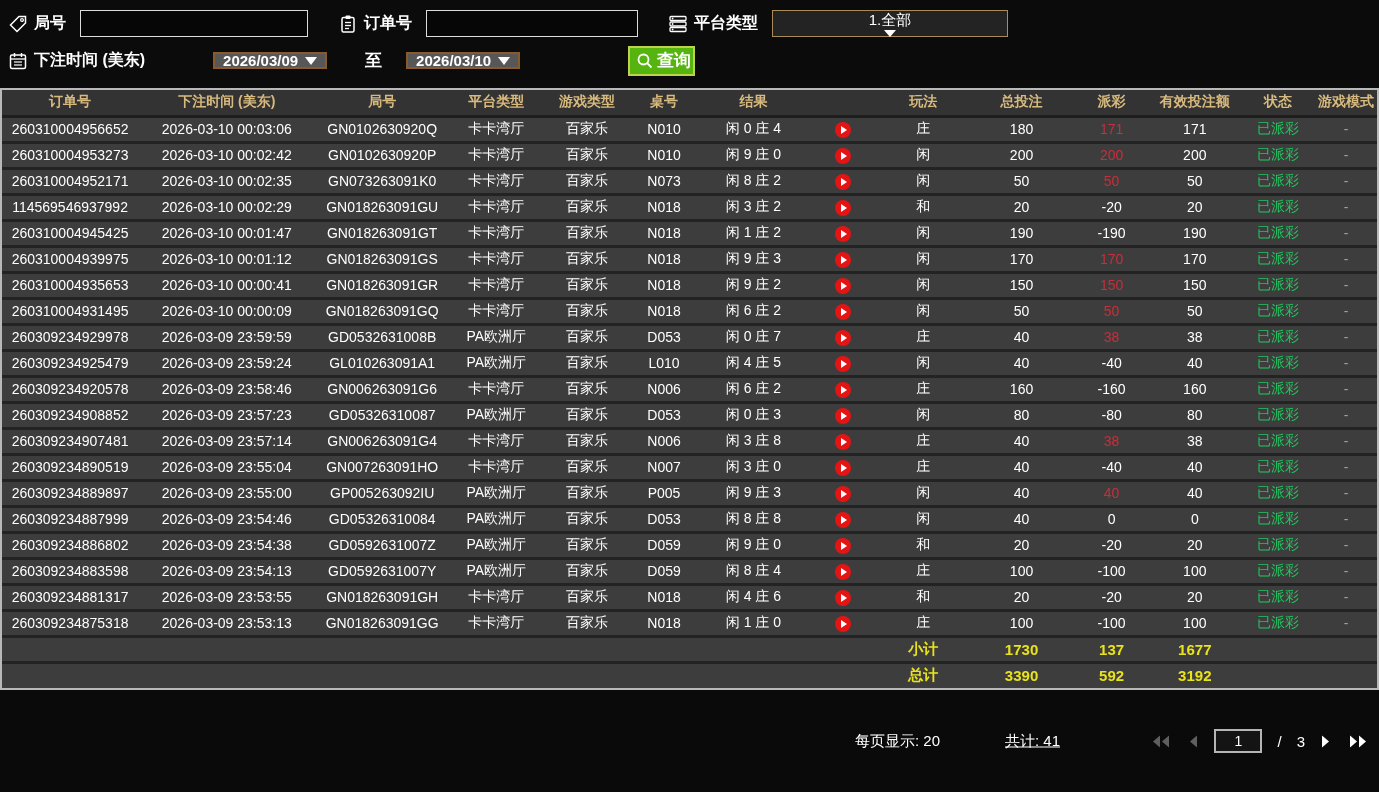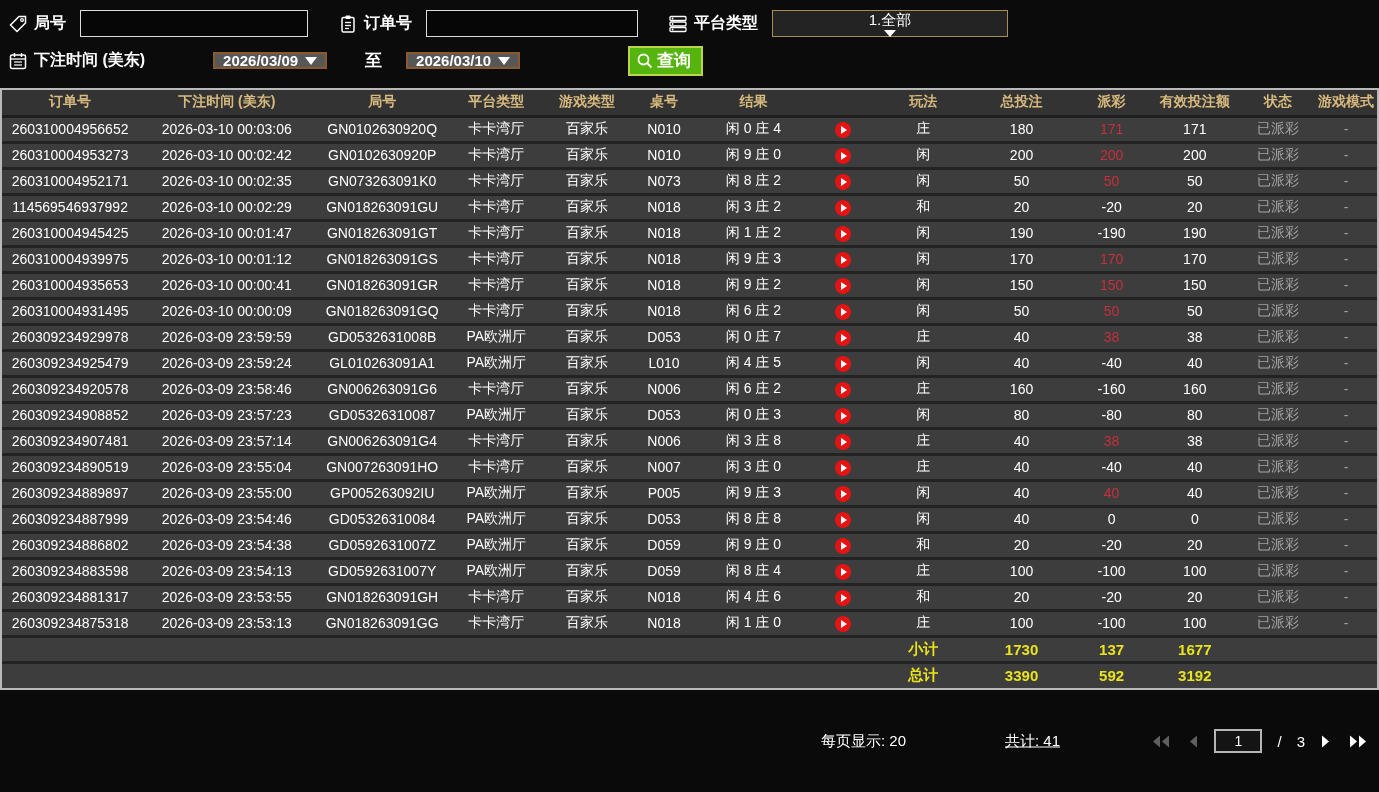--- a/index.html
+++ b/index.html
@@ -39,21 +39,21 @@
   }
   .date-btn {
     margin-left: 0; width: 114px; height: 17px; background: #575757;
     border: 2px solid #8a5a2a; color: #fff; font-weight: bold; font-size: 15px;
     display: inline-flex; align-items: center; justify-content: center; gap: 7px;
     cursor: pointer; font-family: inherit;
   }
   .date-btn .caret-down { border-top-width: 8px; border-left-width: 6px; border-right-width: 6px; }
   .to-label { font-weight: bold; font-size: 17px; margin-left: 38px; }
   .search-btn {
-    margin-left: 108px; height: 30px; padding: 0 10px 0 6px;
+    margin-left: 108px; height: 30px; padding: 0 2px 0 6px;
     background: #56b40e; border: 2px solid #bdd34b; color: #fff;
     font-weight: bold; font-size: 17px; display: inline-flex; align-items: center;
     gap: 3px; cursor: pointer; font-family: inherit;
   }
   .search-btn svg { width: 18px; height: 18px; }
 
   
   .table-wrap {
     flex: none; margin-top: 6px;
     border: 2px solid #b9b9b9;
@@ -66,38 +66,38 @@
     overflow: visible; text-align: center;
   }
   td {
     background: #3d3d3d; height: 26px; text-align: center; font-size: 14px;
     border-bottom: 3px solid #232323; white-space: nowrap; overflow: visible;
   }
   tr:last-child td { border-bottom: none; }
   .pc-pos  { color: #c62f3b; }
   .pc-neg  { color: #ffffff; }
   .pc-zero { color: #ffffff; }
-  .status-cell { color: #a3a3a3; }
+  .status-cell { color: #22c55e; }
   .mode-cell { color: #9f9f9f; }
   .play-wrap { display: inline-flex; align-items: center; justify-content: center; }
   .play-icon {
     width: 16px; height: 16px; border-radius: 50%; background: #e51414;
     display: inline-flex; align-items: center; justify-content: center; cursor: pointer;
   }
   .play-icon i {
     display: block; width: 0; height: 0; margin-left: 2px;
     border-top: 4px solid transparent; border-bottom: 4px solid transparent;
     border-left: 6px solid #fff;
   }
   .sum-row td { color: #e9e31b; font-weight: bold; font-size: 15px; }
 
   
   .footer { flex: 1; position: relative; background: #0a0a0a; min-height: 34px; }
   .footer-item { position: absolute; top: 50%; transform: translateY(-50%); font-size: 15px; white-space: nowrap; }
-  #per-page { left: 821px; }
+  #per-page { left: 855px; }
   #total-count { left: 1005px; text-decoration: underline; }
   .pager { right: 10px; display: flex; align-items: center; gap: 15px; }
   .pg-btn { display: inline-flex; cursor: pointer; }
   .pg-btn svg { height: 15px; }
   .page-input {
     width: 48px; height: 24px; background: #141414; border: 2px solid #b5b5b5;
     color: #fff; text-align: center; font-size: 14px; outline: none; font-family: inherit;
   }
   .pg-sep { font-size: 15px; }
 </style>

